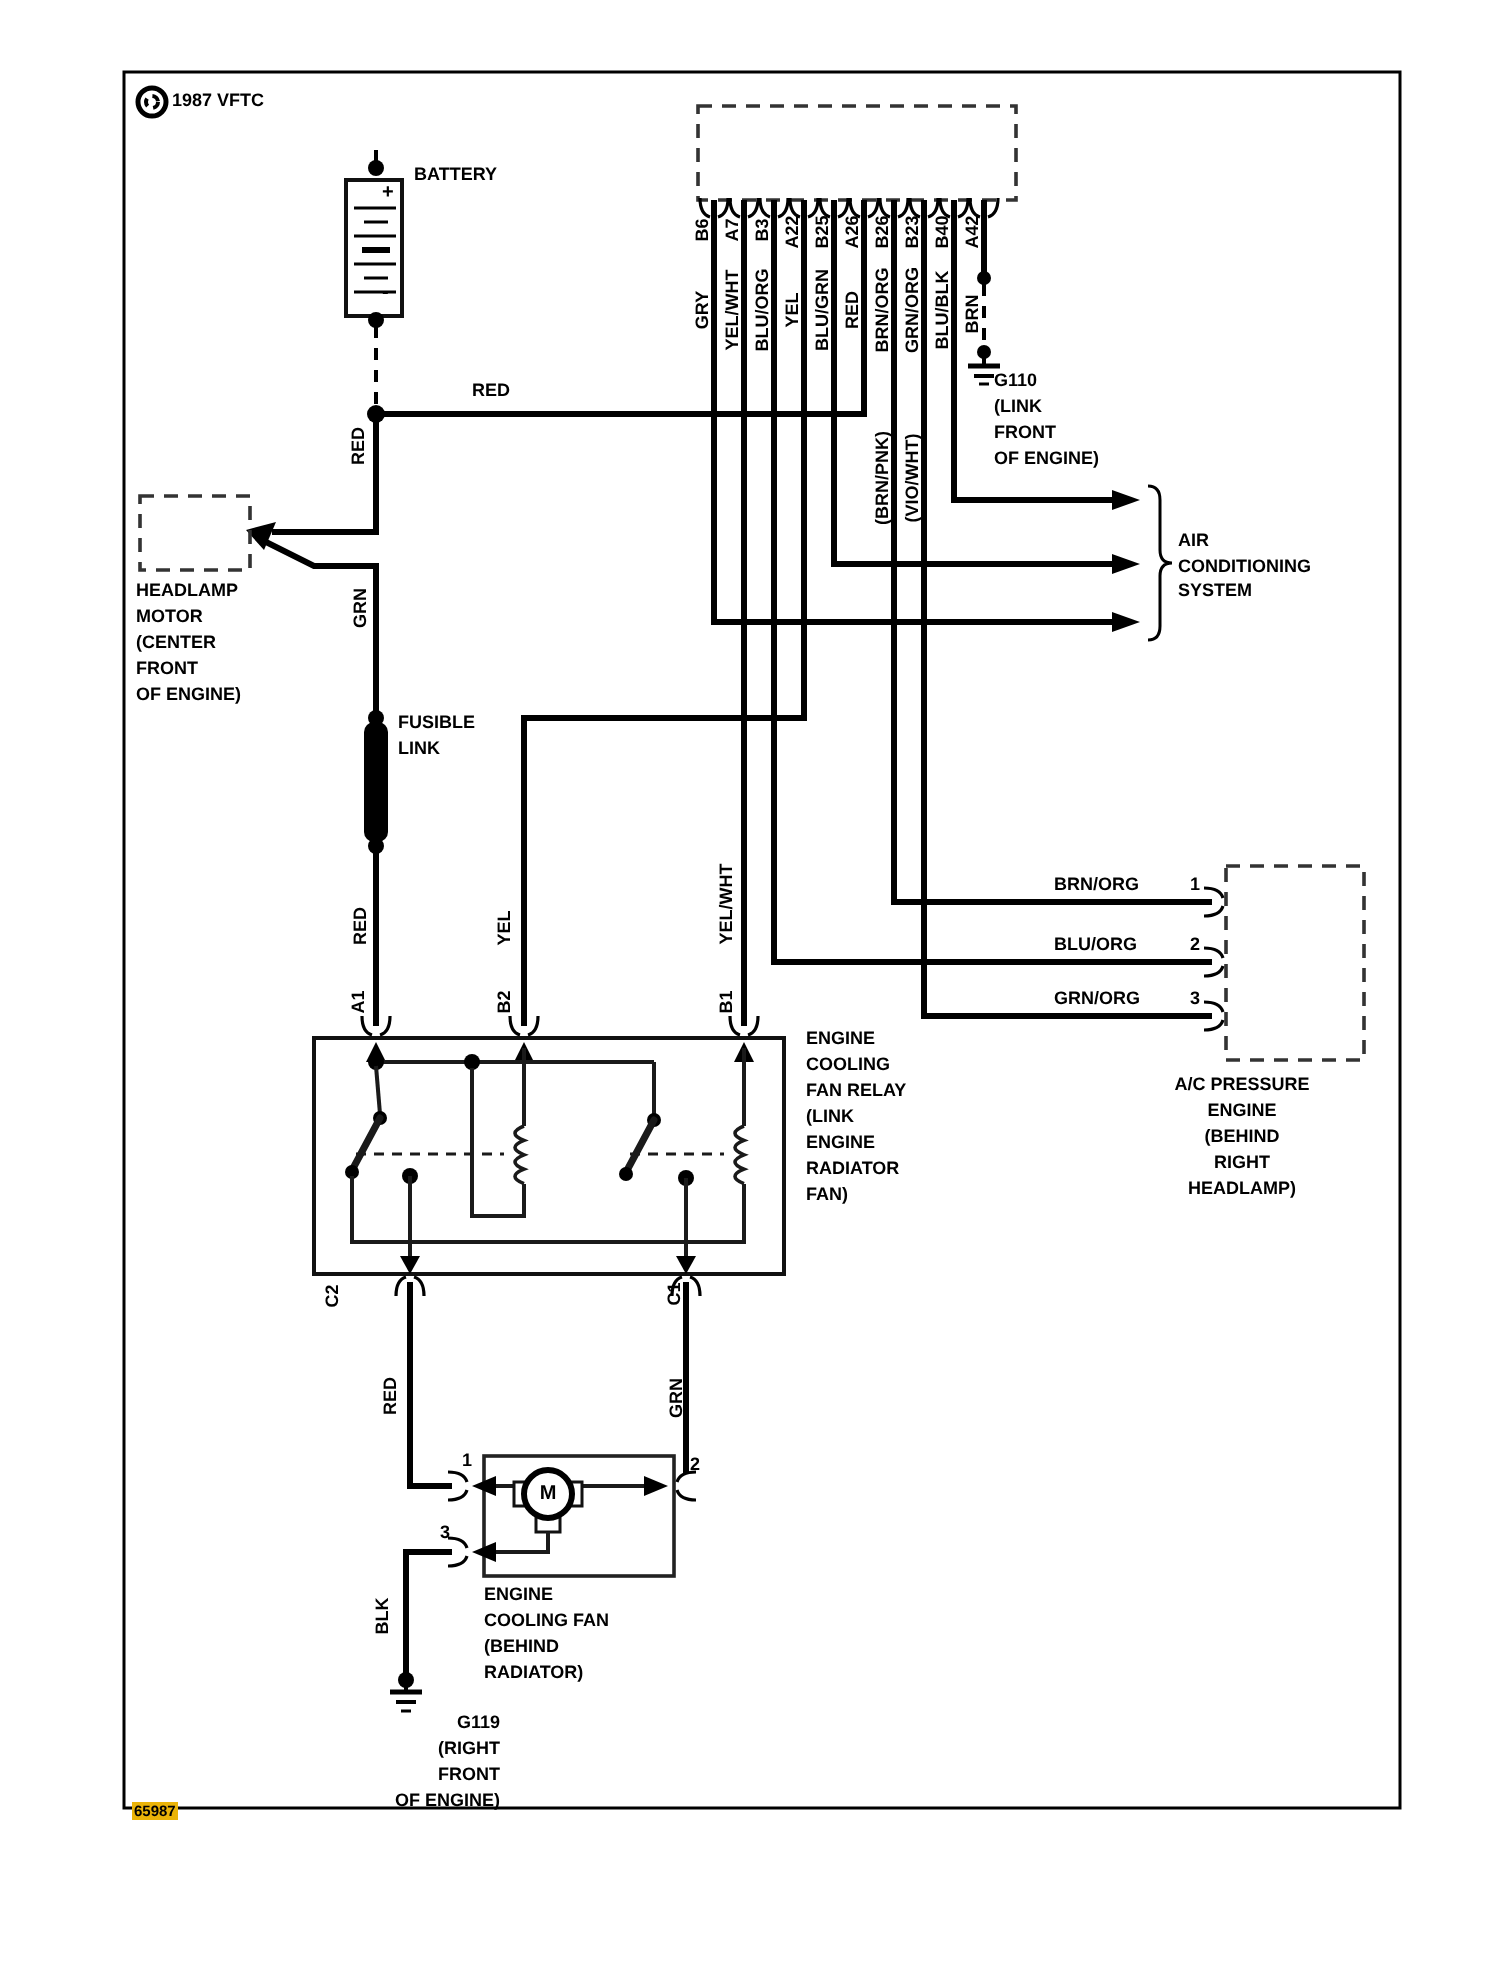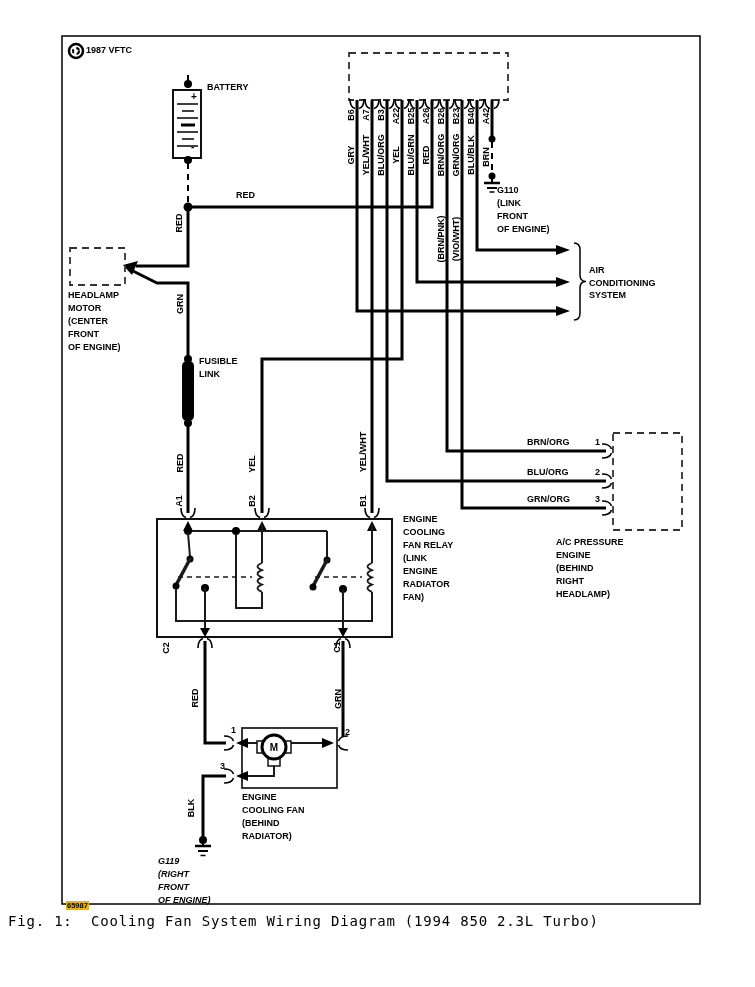--- a/index.html
+++ b/index.html
@@ -3,22 +3,22 @@
 <meta charset="utf-8">
 <style>
   html,body{margin:0;padding:0;background:#fff;}
   .page{position:relative;width:755px;height:987px;background:#fff;overflow:hidden;
         font-family:"Liberation Sans",sans-serif;}
   svg{position:absolute;left:0;top:0;}
   .lbl{position:absolute;font:bold 9px "Liberation Sans",sans-serif;color:#000;white-space:nowrap;}
   .v{transform:translate(-50%,-50%) rotate(-90deg);}
   .tb{position:absolute;font:bold 9px "Liberation Sans",sans-serif;color:#000;
       line-height:13px;white-space:nowrap;}
-  .tb.right{text-align:left;}
-  .tb.center{text-align:left;font-style:italic;}
+  .tb.right{text-align:center;}
+  .tb.center{text-align:right;}
   .caption{position:absolute;font:14px "DejaVu Sans Mono",monospace;letter-spacing:.8px;
            color:#000;white-space:pre;}
   .tiny{position:absolute;font:bold 7.5px "Liberation Sans",sans-serif;color:#000;background:#eab308;padding:0 1px;}
   .logo-txt{position:absolute;font:bold 9px "Liberation Sans",sans-serif;color:#000;}
   .mlabel{position:absolute;font:bold 10px "Liberation Sans",sans-serif;color:#000;
           transform:translate(-50%,-50%);}
   .sign{position:absolute;font:bold 10px "Liberation Sans",sans-serif;color:#000;}
   
   .w3{stroke:#000;stroke-width:3;fill:none}
   .w2{stroke:#000;stroke-width:2;fill:none}
@@ -329,15 +329,14 @@
 
 <div class="tb center" style="left:158px;top:855px;width:92px">
   <div>G119</div>
   <div>(RIGHT</div>
   <div>FRONT</div>
   <div>OF ENGINE)</div>
 </div>
 
 <div class="tiny" style="left:66px;top:901px">65987</div>
 
-<div class="caption" style="left:8px;top:913px">Fig. 1:  Cooling Fan System Wiring Diagram (1994 850 2.3L Turbo)</div>
 
 </div>
 
 </body></html>

